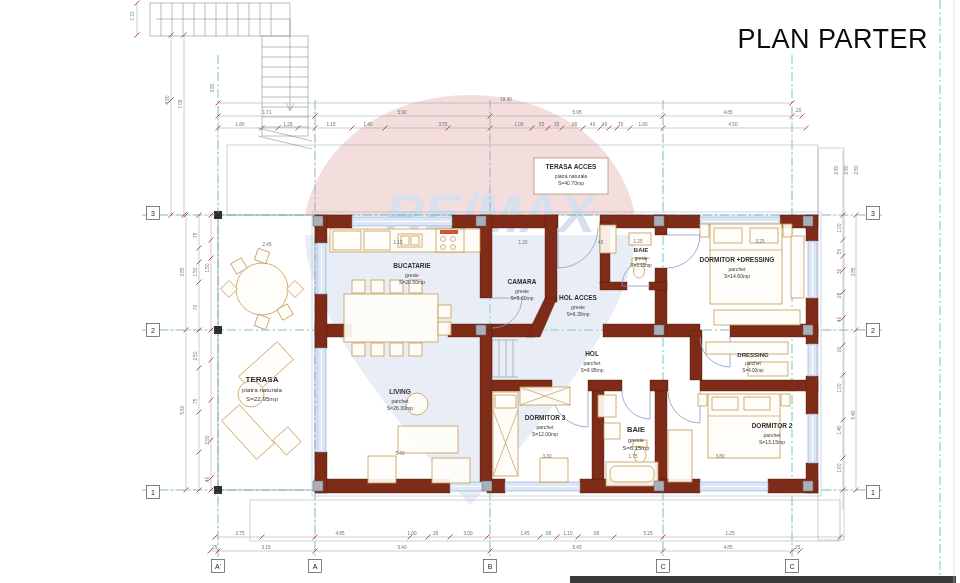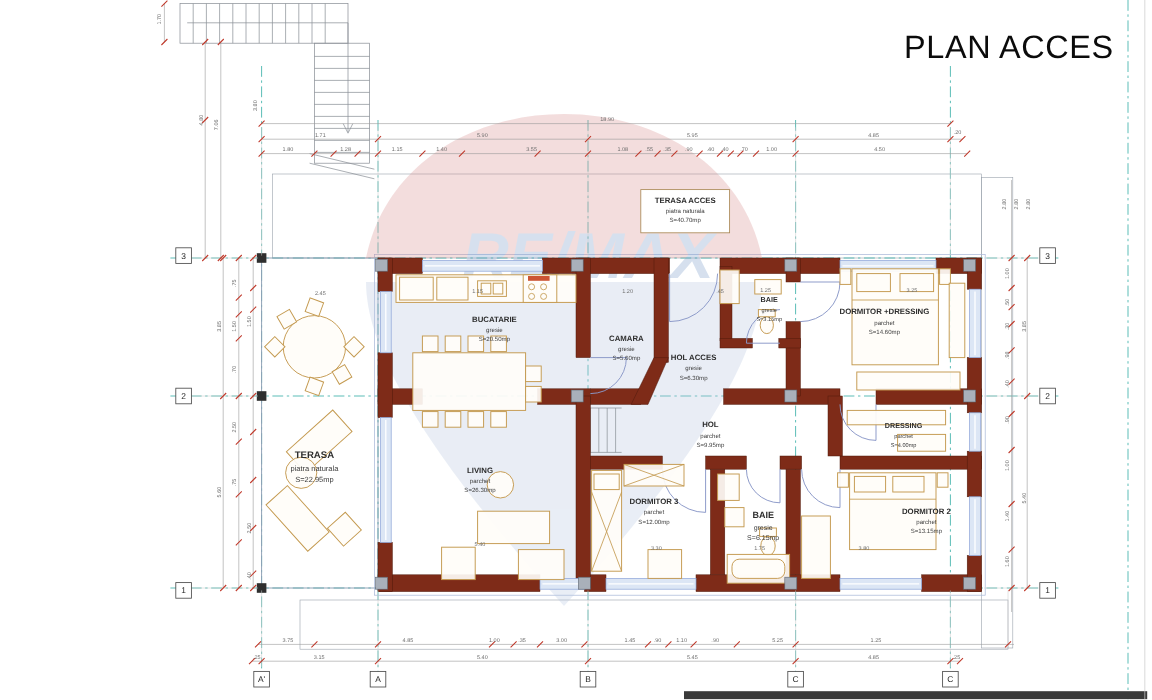--- a/index.html
+++ b/index.html
@@ -396,14 +396,14 @@
         <rect x="656.5" y="559.5" width="13" height="13" class="bubble-box"></rect>
         <text x="663" y="568.5" class="bubble-t">C</text>
         <rect x="785.5" y="559.5" width="13" height="13" class="bubble-box"></rect>
         <text x="792" y="568.5" class="bubble-t">C</text>
       </g>
 
   <rect x="570" y="576" width="386" height="7" fill="#3a3a3a"></rect>
   <line x1="954" y1="0" x2="954" y2="583" stroke="#cccccc" stroke-width="0.6"></line>
 </svg>
 
-<div class="plan-title">PLAN ACCES</div>
+<div class="plan-title">PLAN PARTER</div>
 </div>
 
 </body></html>

